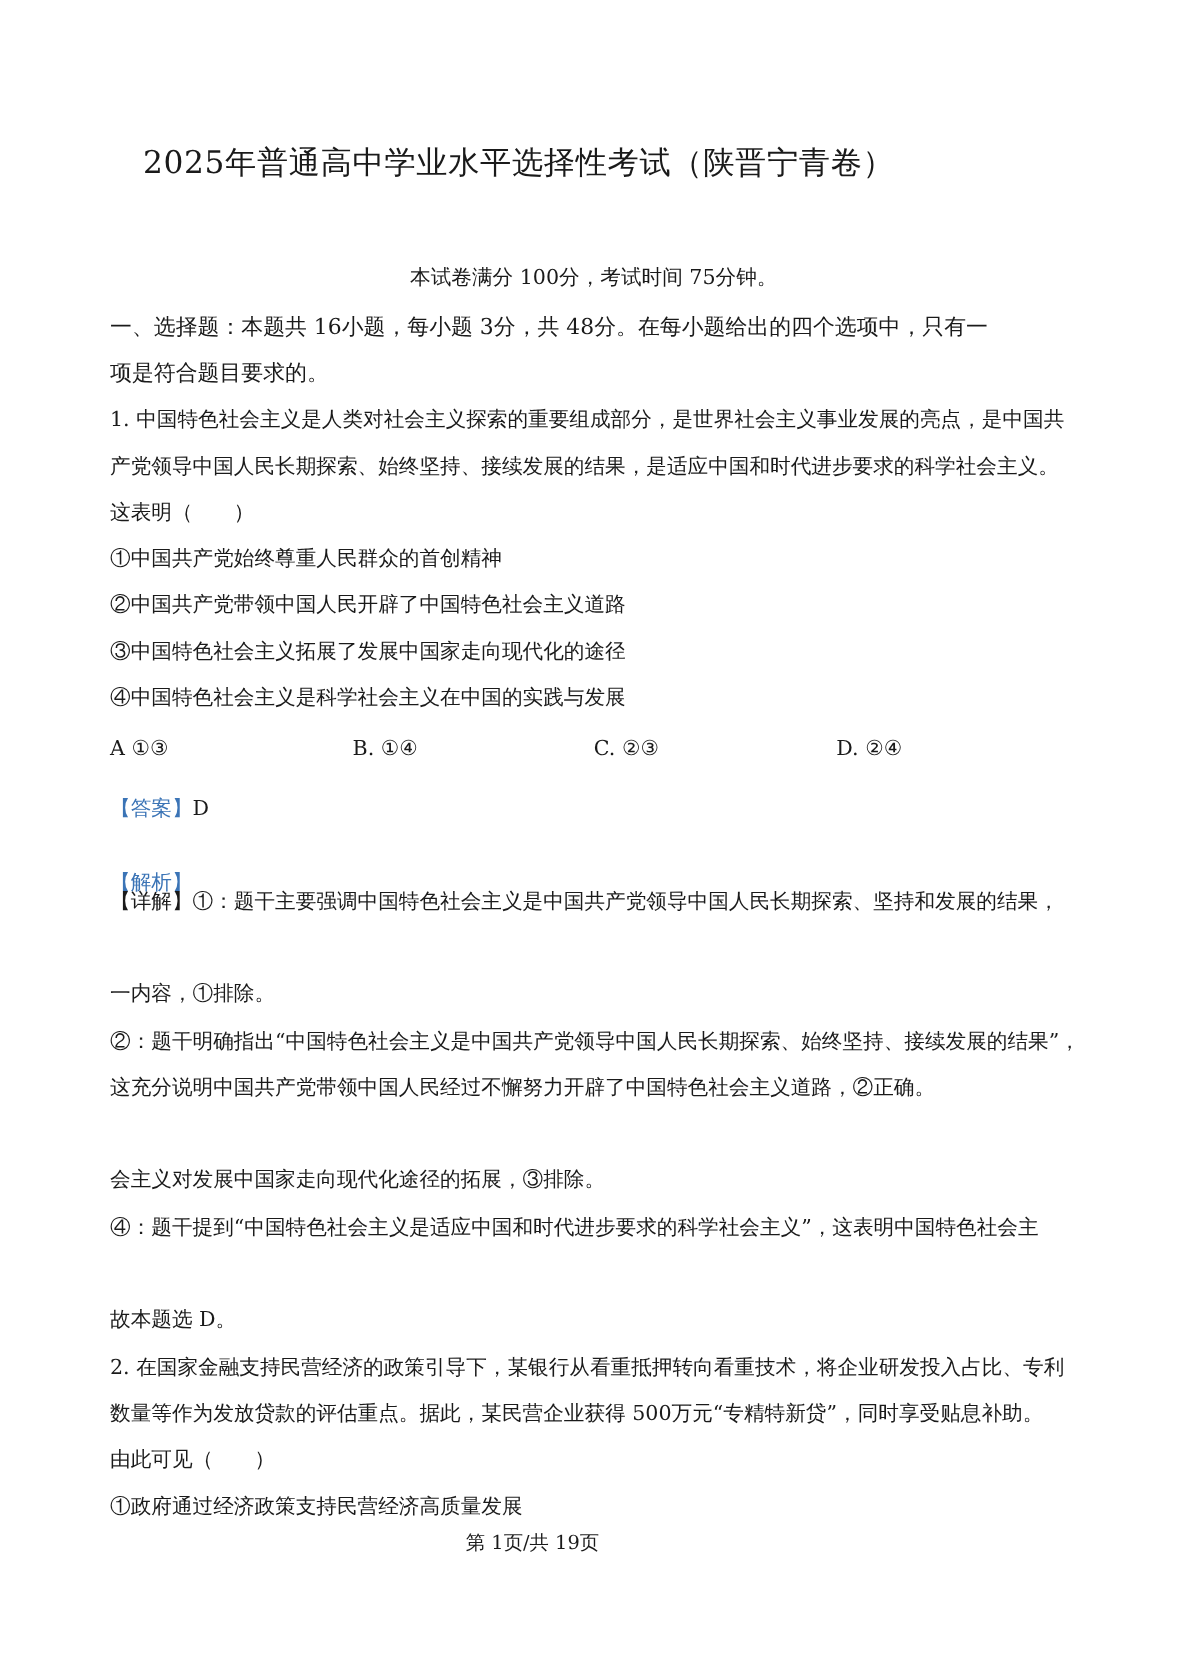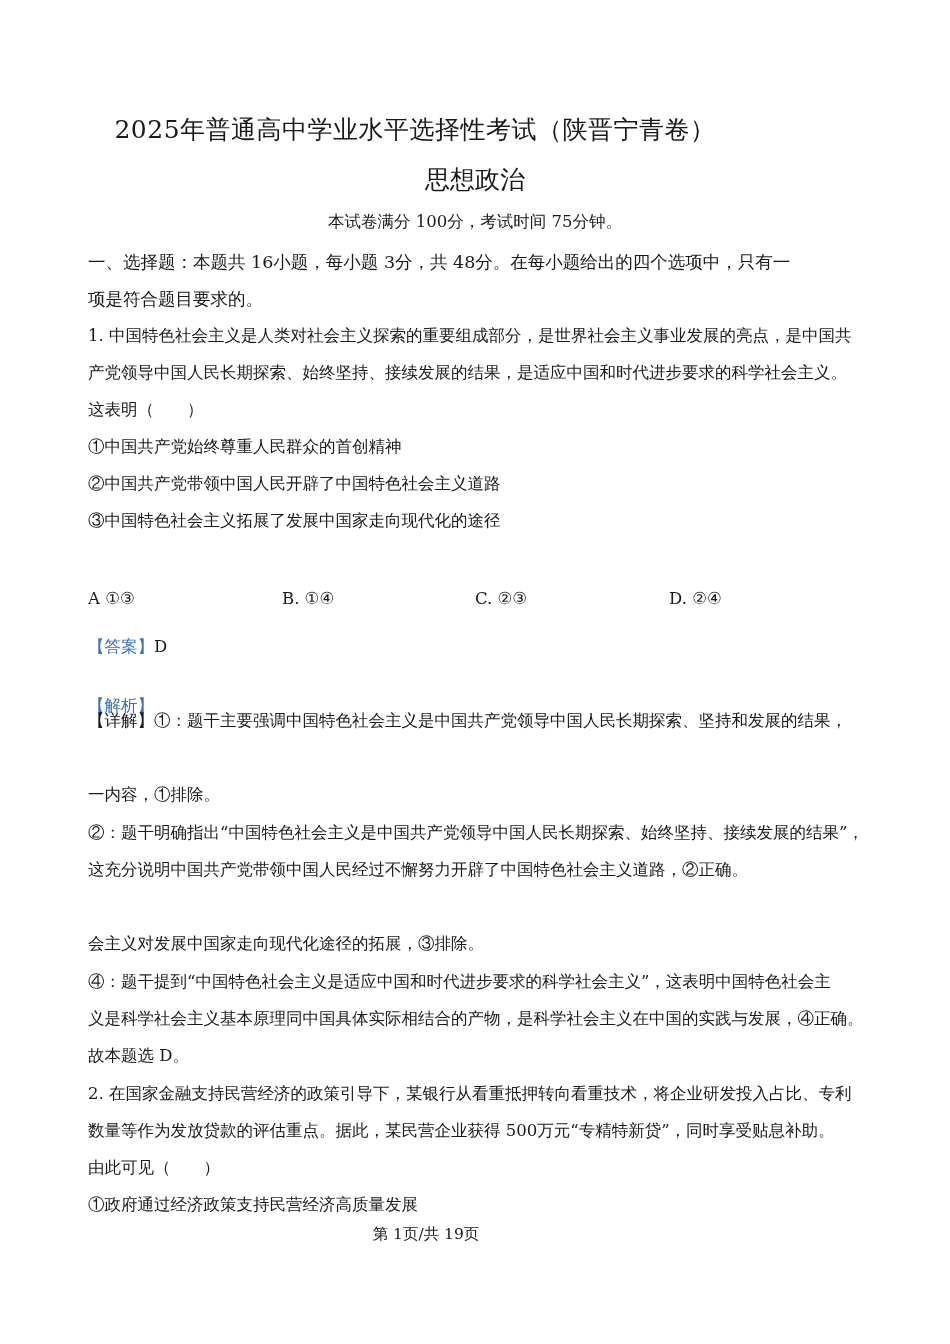--- a/index.html
+++ b/index.html
@@ -33,33 +33,33 @@
       position: absolute; left: 0; width: 852px; top: 1222px;
       text-align: center; font-size: 15.5px; line-height: 24px;
     }
   </style>
 </head>
 <body>
 
 <div class="page">
 
   <div class="title">2025年普通高中学业水平选择性考试（陕晋宁青卷）</div>
-  <div class="subject">思想政治</div>
   <div class="note">本试卷满分 100分，考试时间 75分钟。</div>
 
   <div class="line sec" style="top:248px;">一、选择题：本题共 16小题，每小题 3分，共 48分。在每小题给出的四个选项中，只有一</div>
   <div class="line sec" style="top:285px;">项是符合题目要求的。</div>
 
   <div class="line" style="top:322px;">1. 中国特色社会主义是人类对社会主义探索的重要组成部分，是世界社会主义事业发展的亮点，是中国共</div>
   <div class="line" style="top:359px;">产党领导中国人民长期探索、始终坚持、接续发展的结果，是适应中国和时代进步要求的科学社会主义。</div>
   <div class="line" style="top:396px;">这表明（　　）</div>
 
   <div class="line" style="top:433px;">①中国共产党始终尊重人民群众的首创精神</div>
   <div class="line" style="top:470px;">②中国共产党带领中国人民开辟了中国特色社会主义道路</div>
   <div class="line" style="top:507px;">③中国特色社会主义拓展了发展中国家走向现代化的途径</div>
+  <div class="line" style="top:544px;">④中国特色社会主义是科学社会主义在中国的实践与发展</div>
 
   <div class="opts">
     <span class="opt" style="left:0px;">A  ①③</span>
     <span class="opt" style="left:194px;">B. ①④</span>
     <span class="opt" style="left:387px;">C. ②③</span>
     <span class="opt" style="left:581px;">D. ②④</span>
   </div>
 
   <div class="line" style="top:633px;">
     <span class="blue">【答案】</span><span>D</span>
@@ -69,21 +69,20 @@
   </div>
 
   <div class="line" style="top:707px;">
     <span>【详解】</span><span>①：题干主要强调中国特色社会主义是中国共产党领导中国人民长期探索、坚持和发展的结果，</span>
   </div>
   <div class="line" style="top:781px;">一内容，①排除。</div>
   <div class="line" style="top:819px;">②：题干明确指出“中国特色社会主义是中国共产党领导中国人民长期探索、始终坚持、接续发展的结果”，</div>
   <div class="line" style="top:856px;">这充分说明中国共产党带领中国人民经过不懈努力开辟了中国特色社会主义道路，②正确。</div>
   <div class="line" style="top:930px;">会主义对发展中国家走向现代化途径的拓展，③排除。</div>
   <div class="line" style="top:968px;">④：题干提到“中国特色社会主义是适应中国和时代进步要求的科学社会主义”，这表明中国特色社会主</div>
-  <div class="line" style="top:1005px;">义是科学社会主义基本原理同中国具体实际相结合的产物，是科学社会主义在中国的实践与发展，④正确。</div>
   <div class="line" style="top:1042px;">故本题选 D。</div>
 
   <div class="line" style="top:1080px;">2. 在国家金融支持民营经济的政策引导下，某银行从看重抵押转向看重技术，将企业研发投入占比、专利</div>
   <div class="line" style="top:1117px;">数量等作为发放贷款的评估重点。据此，某民营企业获得 500万元“专精特新贷”，同时享受贴息补助。</div>
   <div class="line" style="top:1154px;">由此可见（　　）</div>
   <div class="line" style="top:1191px;">①政府通过经济政策支持民营经济高质量发展</div>
 
   <div class="footer">第 1页/共 19页</div>
 </div>
 

